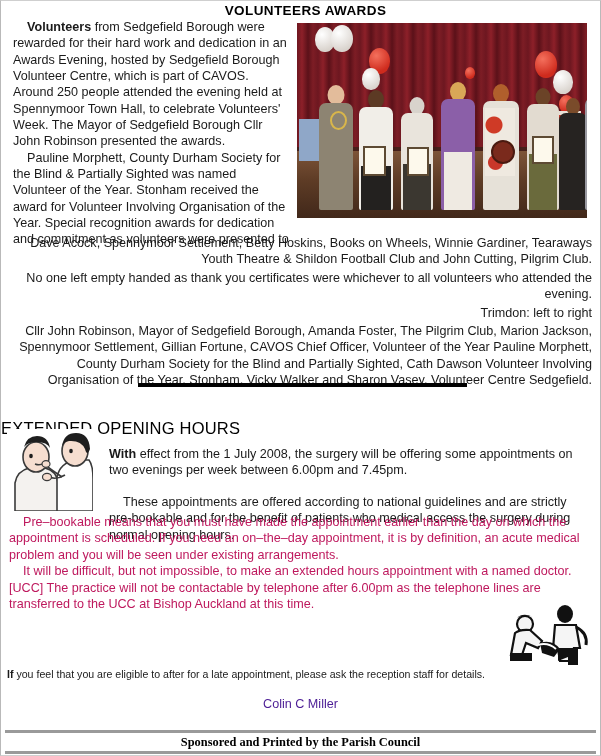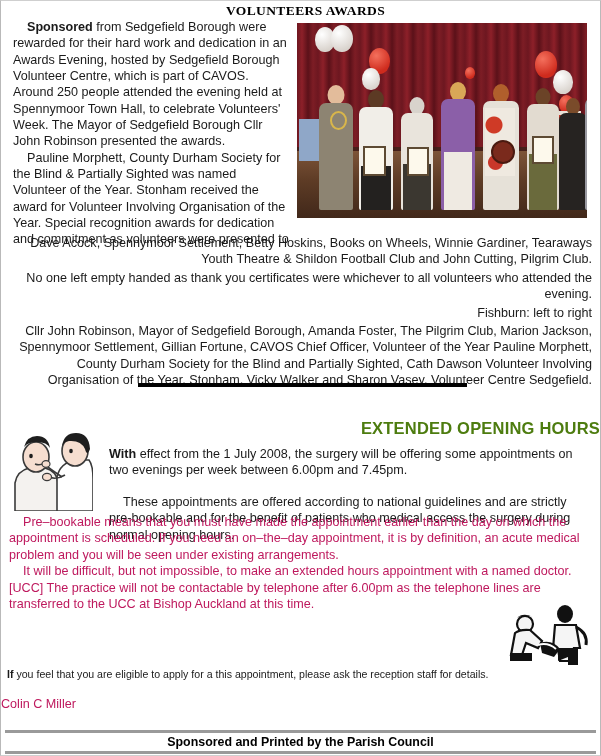--- a/index.html
+++ b/index.html
@@ -18,21 +18,21 @@
     overflow: hidden;
     box-sizing: border-box;
     border-left: 1px solid #b9b9b9;
     border-right: 1px solid #b9b9b9;
     border-top: 1px solid #cfcfcf;
     border-bottom: 1px solid #cfcfcf;
   }
 
   
   .awards-title {
-    font-family: Liberation Serif, serif;
+    font-family: Liberation Sans, sans-serif;
     font-weight: bold;
     font-size: 13.5px;
     letter-spacing: 0.4px;
     text-align: center;
     color: #000;
     margin: 2px 0 0 10px;
     padding: 0;
     line-height: 15px;
   }
 
@@ -128,25 +128,25 @@
     height: 4px;
     background: #000000;
   }
 
   
   .eoh-title {
     position: absolute;
     left: 0;
     right: 0;
     top: 404px;
-    text-align: right;
+    text-align: left;
     font-size: 16.5px;
-    font-weight: bold;
+    font-weight: normal;
     letter-spacing: 0.2px;
-    color: #4d7c0f;
+    color: #000000;
   }
 
   .doctor-art {
     position: absolute;
     left: 6px;
     top: 428px;
     width: 86px;
     height: 82px;
     overflow: hidden;
   }
@@ -189,23 +189,24 @@
     font-size: 10.6px;
     line-height: 14.5px;
     color: #1a1a1a;
   }
   .small-note p { margin: 0; }
 
   .signoff {
     position: absolute;
     left: 0; right: 0;
     top: 694px;
+    text-align: center;
     font-size: 12.6px;
     line-height: 18px;
-    color: #be185d;
+    color: #4c1d95;
   }
   .signoff div { margin: 0; }
 
   
   .footer-rule-top {
     position: absolute;
     left: 4px; right: 4px;
     top: 729px;
     height: 3px;
     background: #9a9a9a;
@@ -218,20 +219,21 @@
     background: #9a9a9a;
   }
   .footer-text {
     position: absolute;
     left: 0; right: 0;
     top: 734px;
     text-align: center;
     font-size: 12.4px;
     font-weight: bold;
     color: #000;
+    font-family: Liberation Serif, serif;
   }
 </style>
 </head>
 <body>
 
 <div class="page">
 
   <h1 class="awards-title">VOLUNTEERS AWARDS</h1>
 
   <div class="photo">
@@ -301,28 +303,28 @@
       <div class="p-body" style="top:15px; background:#262321;"></div>
     </div>
 
     <div class="person" style="left:288px; width:30px; height:128px;">
 
       <div class="p-body" style="top:16px; background:#9a9aa2;"></div>
     </div>
   </div>
 
   <div class="col-text">
-    <p class="indent"><b>Sponsored</b><span> from Sedgefield Borough were rewarded for their hard work and dedication in an Awards Evening, hosted by Sedgefield Borough Volunteer Centre, which is part of CAVOS. Around 250 people attended the evening held at Spennymoor Town Hall, to celebrate Volunteers' Week. The Mayor of Sedgefield Borough Cllr John Robinson presented the awards.</span></p>
+    <p class="indent"><b>Volunteers</b><span> from Sedgefield Borough were rewarded for their hard work and dedication in an Awards Evening, hosted by Sedgefield Borough Volunteer Centre, which is part of CAVOS. Around 250 people attended the evening held at Spennymoor Town Hall, to celebrate Volunteers' Week. The Mayor of Sedgefield Borough Cllr John Robinson presented the awards.</span></p>
     <p class="indent"><span>Pauline Morphett, County Durham Society for the Blind &amp; Partially Sighted was named Volunteer of the Year.  Stonham received the award for Volunteer Involving Organisation of the Year. Special recognition awards for dedication and commitment as volunteers were presented to</span></p>
   </div>
 
   <div class="full-text">
     <p>Dave Acock, Spennymoor Settlement, Betty Hoskins, Books on Wheels, Winnie Gardiner, Tearaways Youth Theatre &amp; Shildon Football Club and John Cutting, Pilgrim Club.</p>
     <p class="indent">No one left empty handed as thank you certificates were whichever to all volunteers who attended the evening.</p>
-    <p class="indent">Fishburn: left to right</p>
+    <p class="indent">Trimdon: left to right</p>
     <p>Cllr John Robinson, Mayor of Sedgefield Borough, Amanda Foster, The Pilgrim Club, Marion Jackson, Spennymoor Settlement, Gillian Fortune, CAVOS Chief Officer, Volunteer of the Year Pauline Morphett, County Durham Society for the Blind and Partially Sighted, Cath Dawson Volunteer Involving Organisation of the Year, Stonham, Vicky Walker and Sharon Vasey, Volunteer Centre Sedgefield.</p>
   </div>
 
   <div class="divider"></div>
 
   <h2 class="eoh-title">EXTENDED OPENING HOURS</h2>
 
   <div class="doctor-art">
     <svg viewBox="0 0 86 82" width="86" height="82" aria-hidden="true">
       <rect x="0" y="0" width="86" height="82" fill="#ffffff"></rect>
@@ -369,21 +371,21 @@
       <path d="M19 15 Q25 9 35 14 Q31 12 27 13 Q21 13 19 15 Z" fill="#111111"></path>
       <path d="M17 30 Q22 26 32 27 L44 38 L40 45 L28 40 L24 52 L13 52 Z" fill="#f5f5f5" stroke="#111111" stroke-width="2.2"></path>
       <path d="M12 50 L34 50 L34 58 L12 58 Z" fill="#111111"></path>
 
       <path d="M42 40 Q54 36 62 46 L56 54 L44 50 Z" fill="#111111"></path>
       <path d="M40 42 Q50 39 58 46" stroke="#ffffff" stroke-width="2" fill="none"></path>
     </svg>
   </div>
 
   <div class="small-note">
-    <p><b>If</b><span> you feel that you are eligible to apply for a this appointment, please ask the reception staff for details.</span></p>
+    <p><b>If</b><span> you feel that you are eligible to after for a late appointment, please ask the reception staff for details.</span></p>
   </div>
 
   <div class="signoff">
     <div>Colin C Miller</div>
   </div>
 
   <div class="footer-rule-top"></div>
   <div class="footer-text">Sponsored and Printed by the Parish Council</div>
   <div class="footer-rule-bottom"></div>
 

